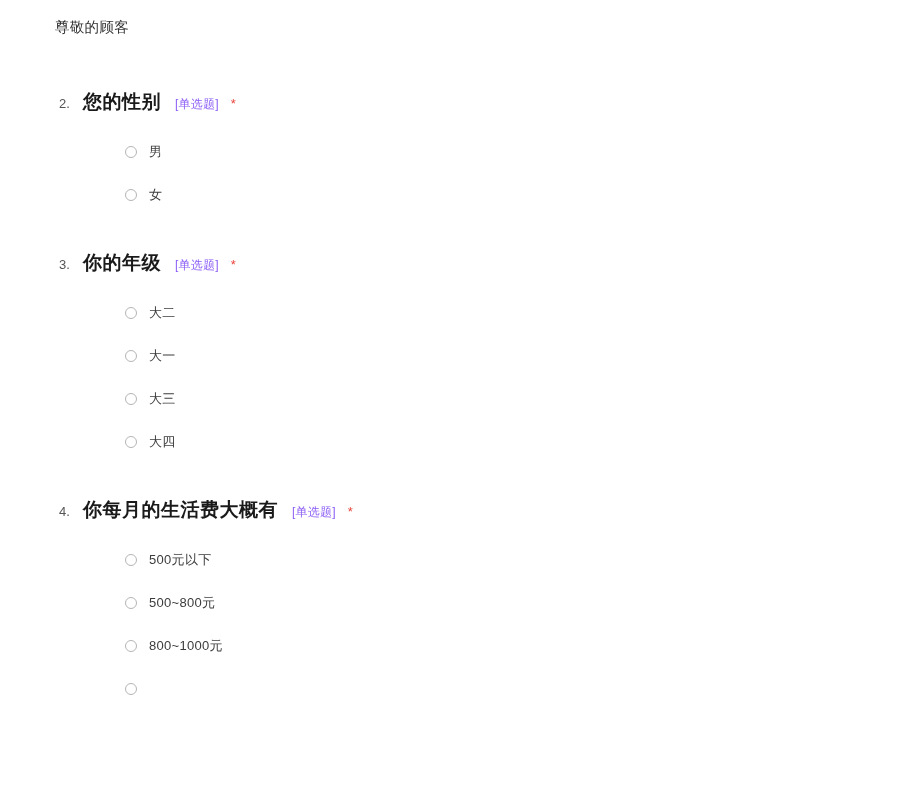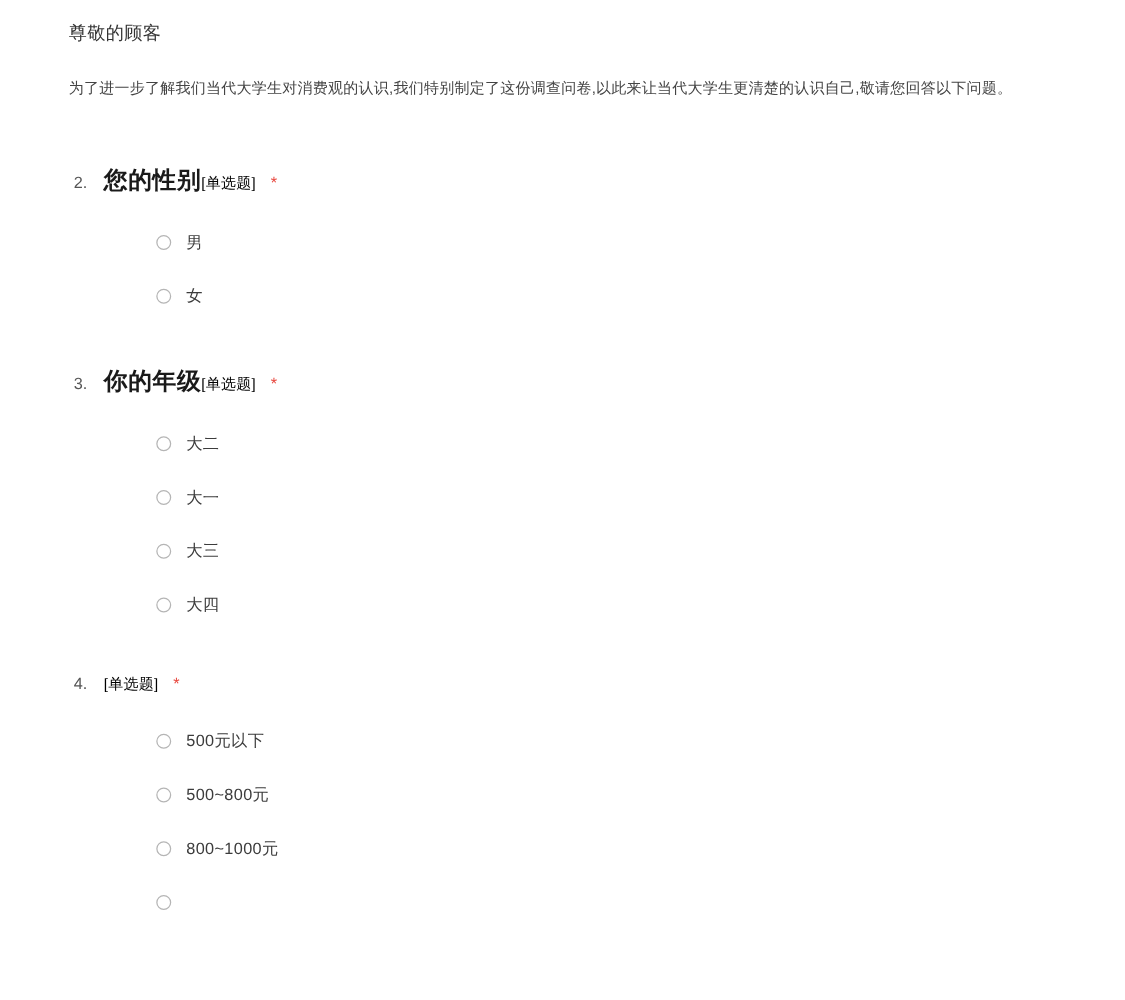--- a/index.html
+++ b/index.html
@@ -54,21 +54,22 @@
     box-sizing: border-box;
   }
   .q-title {
     font-size: 19px;
     font-weight: bold;
     color: #1a1a1a;
     letter-spacing: 0.5px;
   }
   .q-type {
     font-size: 12px;
-    color: #000000;
+    color: #8b5cf6;
+    margin-left: 14px;
     letter-spacing: 0.2px;
   }
   .q-required {
     font-size: 13px;
     color: #e8453c;
     margin-left: 12px;
   }
   .options {
     margin-top: 26px;
     padding-left: 70px;
@@ -102,21 +103,20 @@
     height: 6px;
     background: #ffffff;
   }
 </style>
 </head>
 <body>
 
 <div class="page">
 
   <div class="survey-intro-title">尊敬的顾客</div>
-  <div class="survey-intro-text">为了进一步了解我们当代大学生对消费观的认识,我们特别制定了这份调查问卷,以此来让当代大学生更清楚的认识自己,敬请您回答以下问题。</div>
 
   <div class="question-block first">
     <div class="question-head">
       <span class="q-index">2.</span>
       <span class="q-title">您的性别</span>
       <span class="q-type">[单选题]</span>
       <span class="q-required">*</span>
     </div>
     <div class="options">
       <div class="option-row">
@@ -153,20 +153,21 @@
       <div class="option-row">
         <span class="radio"></span>
         <span class="option-label">大四</span>
       </div>
     </div>
   </div>
 
   <div class="question-block">
     <div class="question-head">
       <span class="q-index">4.</span>
+      <span class="q-title">你每月的生活费大概有</span>
       <span class="q-type">[单选题]</span>
       <span class="q-required">*</span>
     </div>
     <div class="options">
       <div class="option-row">
         <span class="radio"></span>
         <span class="option-label">500元以下</span>
       </div>
       <div class="option-row">
         <span class="radio"></span>

